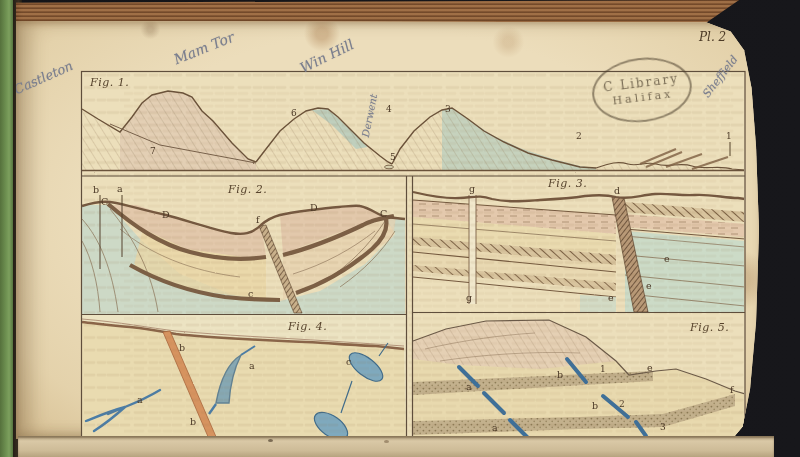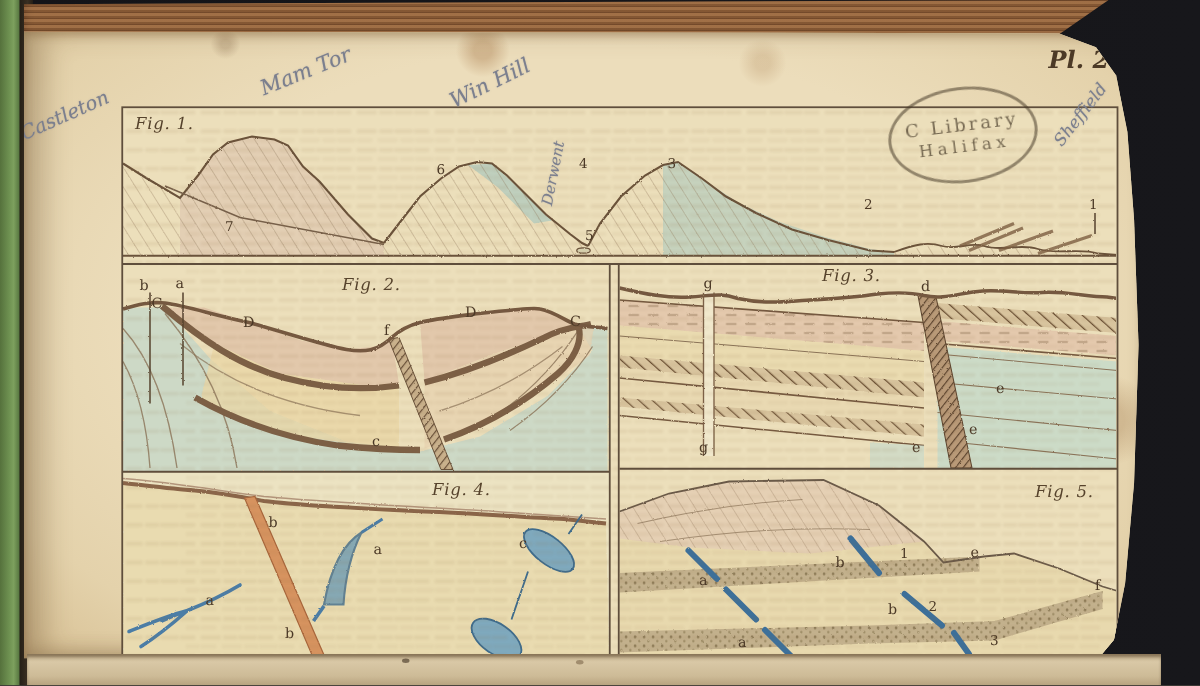--- a/index.html
+++ b/index.html
@@ -40,21 +40,21 @@
   .num{font-size:9px;fill:#4a3826;}
   
   .pencil{position:absolute;color:#7b7f8e;font-style:italic;
           font-family:"DejaVu Serif","Liberation Serif",serif;
           text-shadow:0 0 1px rgba(120,124,140,.5);white-space:nowrap;}
   .hw-castleton{left:12px;top:70px;font-size:13px;transform:rotate(-24deg);}
   .hw-mamtor{left:172px;top:40px;font-size:14px;transform:rotate(-22deg);}
   .hw-winhill{left:298px;top:48px;font-size:14px;transform:rotate(-26deg);}
   .hw-derwent{left:356px;top:136px;font-size:10px;transform:rotate(-79deg);transform-origin:0 0;}
   .hw-sheffield{left:698px;top:92px;font-size:11px;transform:rotate(-52deg);transform-origin:0 0;}
-  .plate-no{position:absolute;left:699px;top:30px;font-style:italic;font-size:16px;color:#4c3a26;font-weight:bold;}
+  .plate-no{position:absolute;left:699px;top:30px;font-style:italic;font-size:12px;color:#4c3a26;}
   .stamp{position:absolute;left:592px;top:58px;width:96px;height:60px;
          border:2px solid rgba(72,60,42,.55);border-radius:50%;
          transform:rotate(-7deg);display:flex;flex-direction:column;
          align-items:center;justify-content:center;gap:1px;
          color:rgba(72,60,42,.72);filter:blur(.3px);}
   .stamp .s1{font-size:12px;letter-spacing:2px;}
   .stamp .s2{font-size:11px;letter-spacing:3px;}
 </style>
 </head>
 <body>

